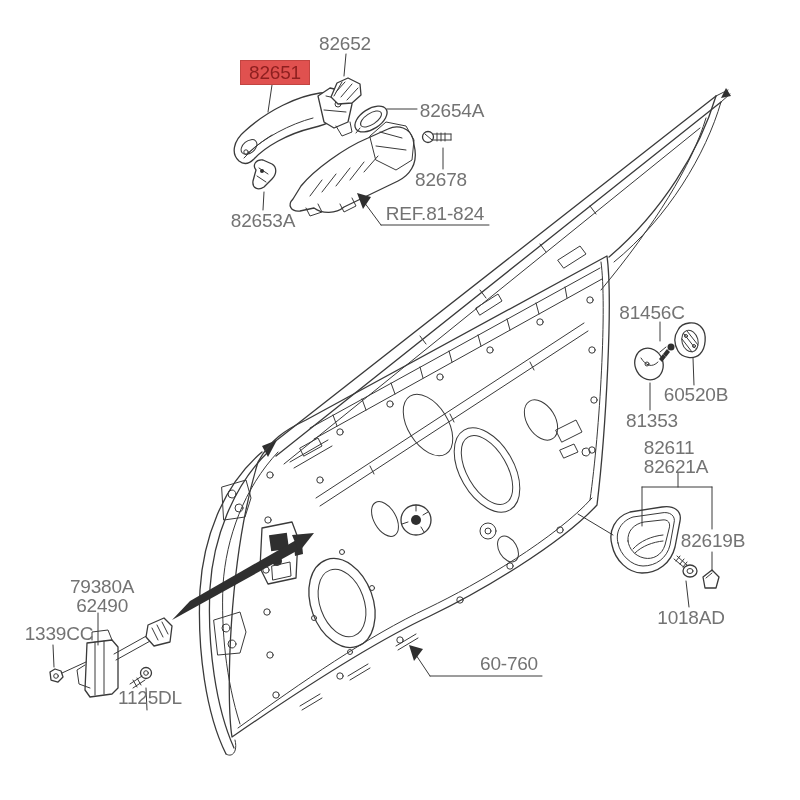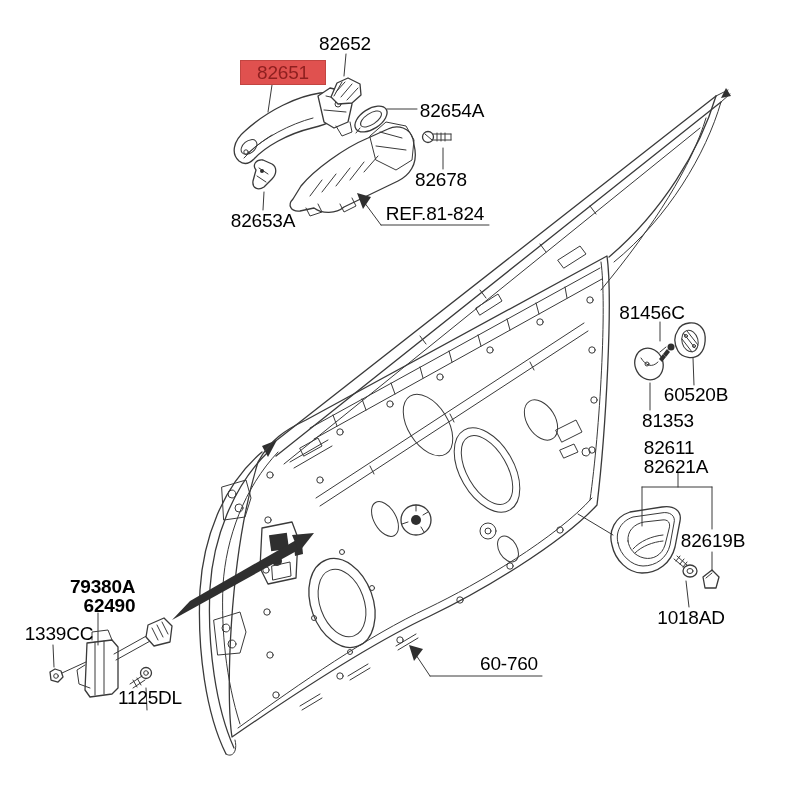--- a/index.html
+++ b/index.html
@@ -6,28 +6,28 @@
   #canvas{
     position:relative;width:800px;height:800px;background:#ffffff;overflow:hidden;
     font-family:"Liberation Sans","DejaVu Sans",sans-serif;
   }
   #art{position:absolute;left:0;top:0;}
   .ln{fill:none;stroke:#3a3a3a;stroke-width:1.3;stroke-linecap:round;stroke-linejoin:round;}
   .lt{fill:none;stroke:#3a3a3a;stroke-width:1;stroke-linecap:round;stroke-linejoin:round;}
   .fl{fill:#2f2f2f;stroke:none;}
   .wh{fill:#ffffff;stroke:#3a3a3a;stroke-width:1.3;stroke-linejoin:round;}
   .lbl{
-    position:absolute;font-size:19px;line-height:19px;color:#000000;
+    position:absolute;font-size:19px;line-height:19px;color:#737373;
     white-space:nowrap;transform:translateX(-50%);letter-spacing:-0.2px;
   }
   .lbl.leftalign{transform:none;}
   .lbl.stack span{display:block;text-align:left;}
-  .lbl.stack.leftalign span{text-align:right;font-weight:bold;}
+  .lbl.stack.leftalign span{text-align:center;}
   #hl-82651{
-    position:absolute;left:240px;top:60px;width:86px;height:25px;
+    position:absolute;left:240px;top:60px;width:70px;height:25px;
     background:#e0514f;border:1px solid #c24541;box-sizing:border-box;
     display:flex;align-items:center;justify-content:center;
     font-size:19px;color:#8e1f1f;letter-spacing:-0.2px;
   }
 </style>
 </head>
 <body>
 
 <div id="canvas">
 
@@ -280,21 +280,21 @@
   <div id="hl-82651">
     <span>82651</span>
   </div>
 
   <div class="lbl" style="left:452px;top:101px">82654A</div>
   <div class="lbl" style="left:441px;top:170px">82678</div>
   <div class="lbl" style="left:435px;top:204px">REF.81-824</div>
   <div class="lbl" style="left:263px;top:211px">82653A</div>
   <div class="lbl" style="left:652px;top:303px">81456C</div>
   <div class="lbl" style="left:696px;top:385px">60520B</div>
-  <div class="lbl" style="left:668px;top:411px">81353</div>
+  <div class="lbl" style="left:652px;top:411px">81353</div>
 
   <div class="lbl stack" style="left:676px;top:438px">
     <span>82611</span>
     <span>82621A</span>
   </div>
 
   <div class="lbl" style="left:713px;top:531px">82619B</div>
   <div class="lbl" style="left:691px;top:608px">1018AD</div>
 
   <div class="lbl stack leftalign" style="left:70px;top:577px">

